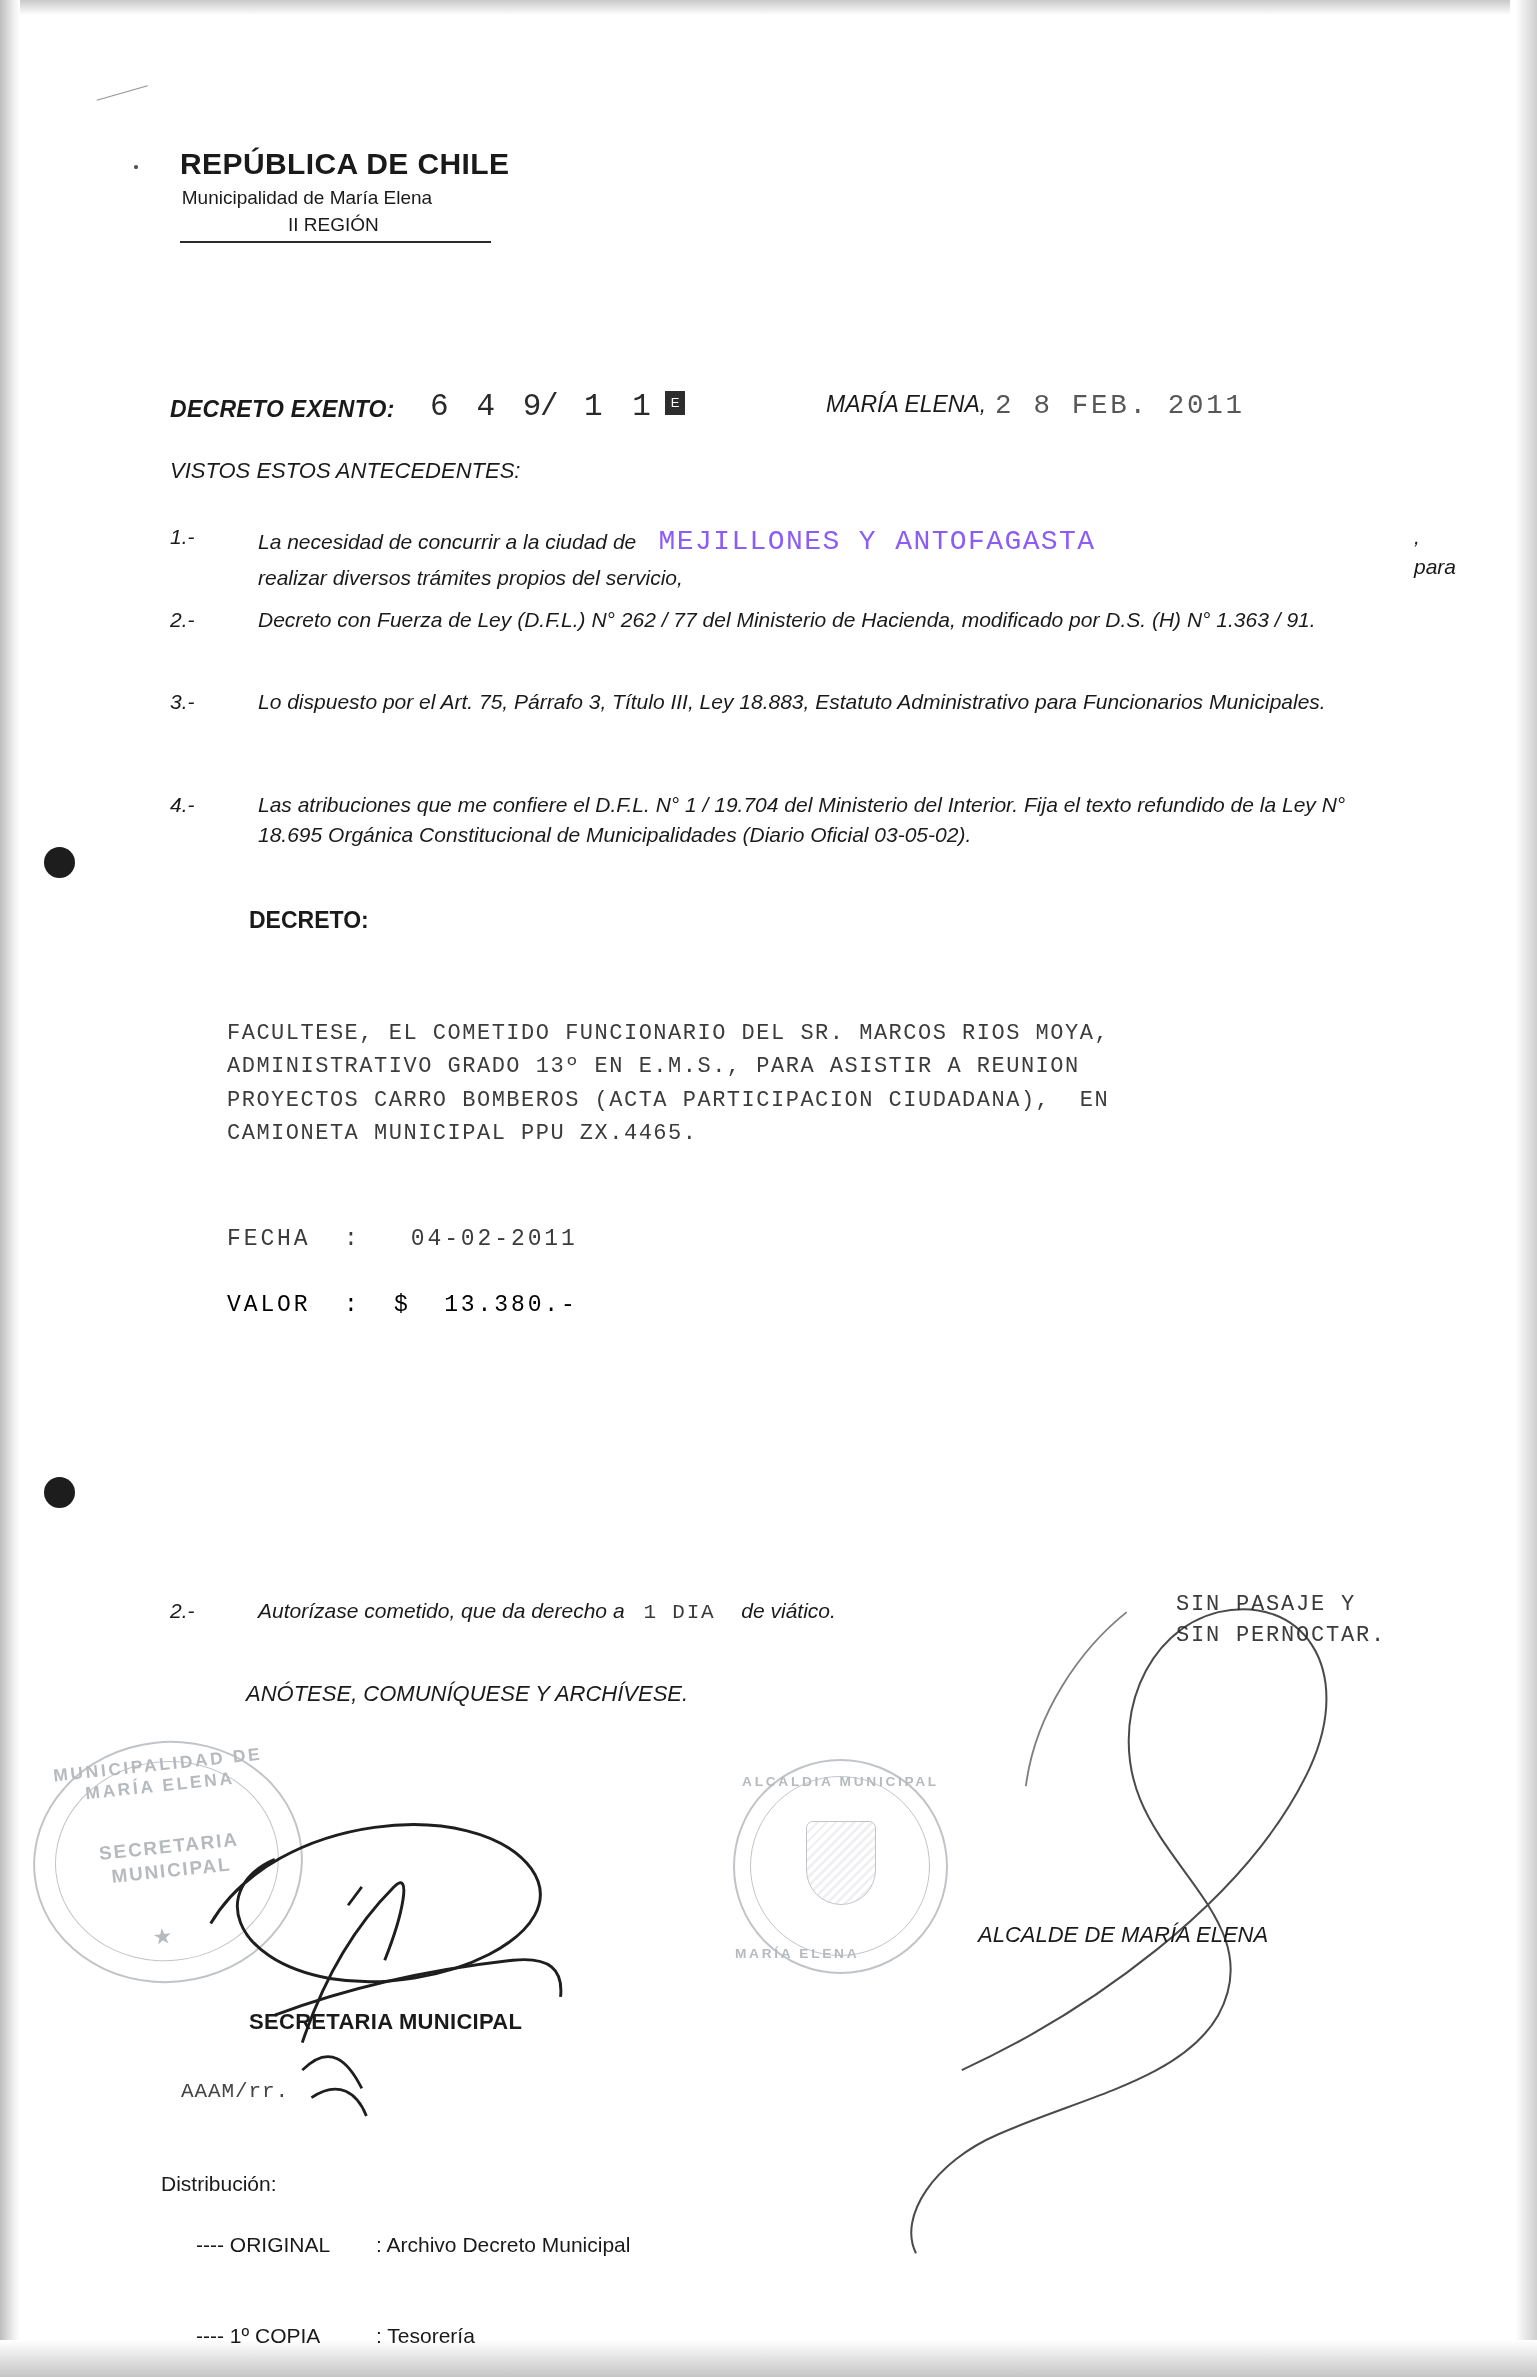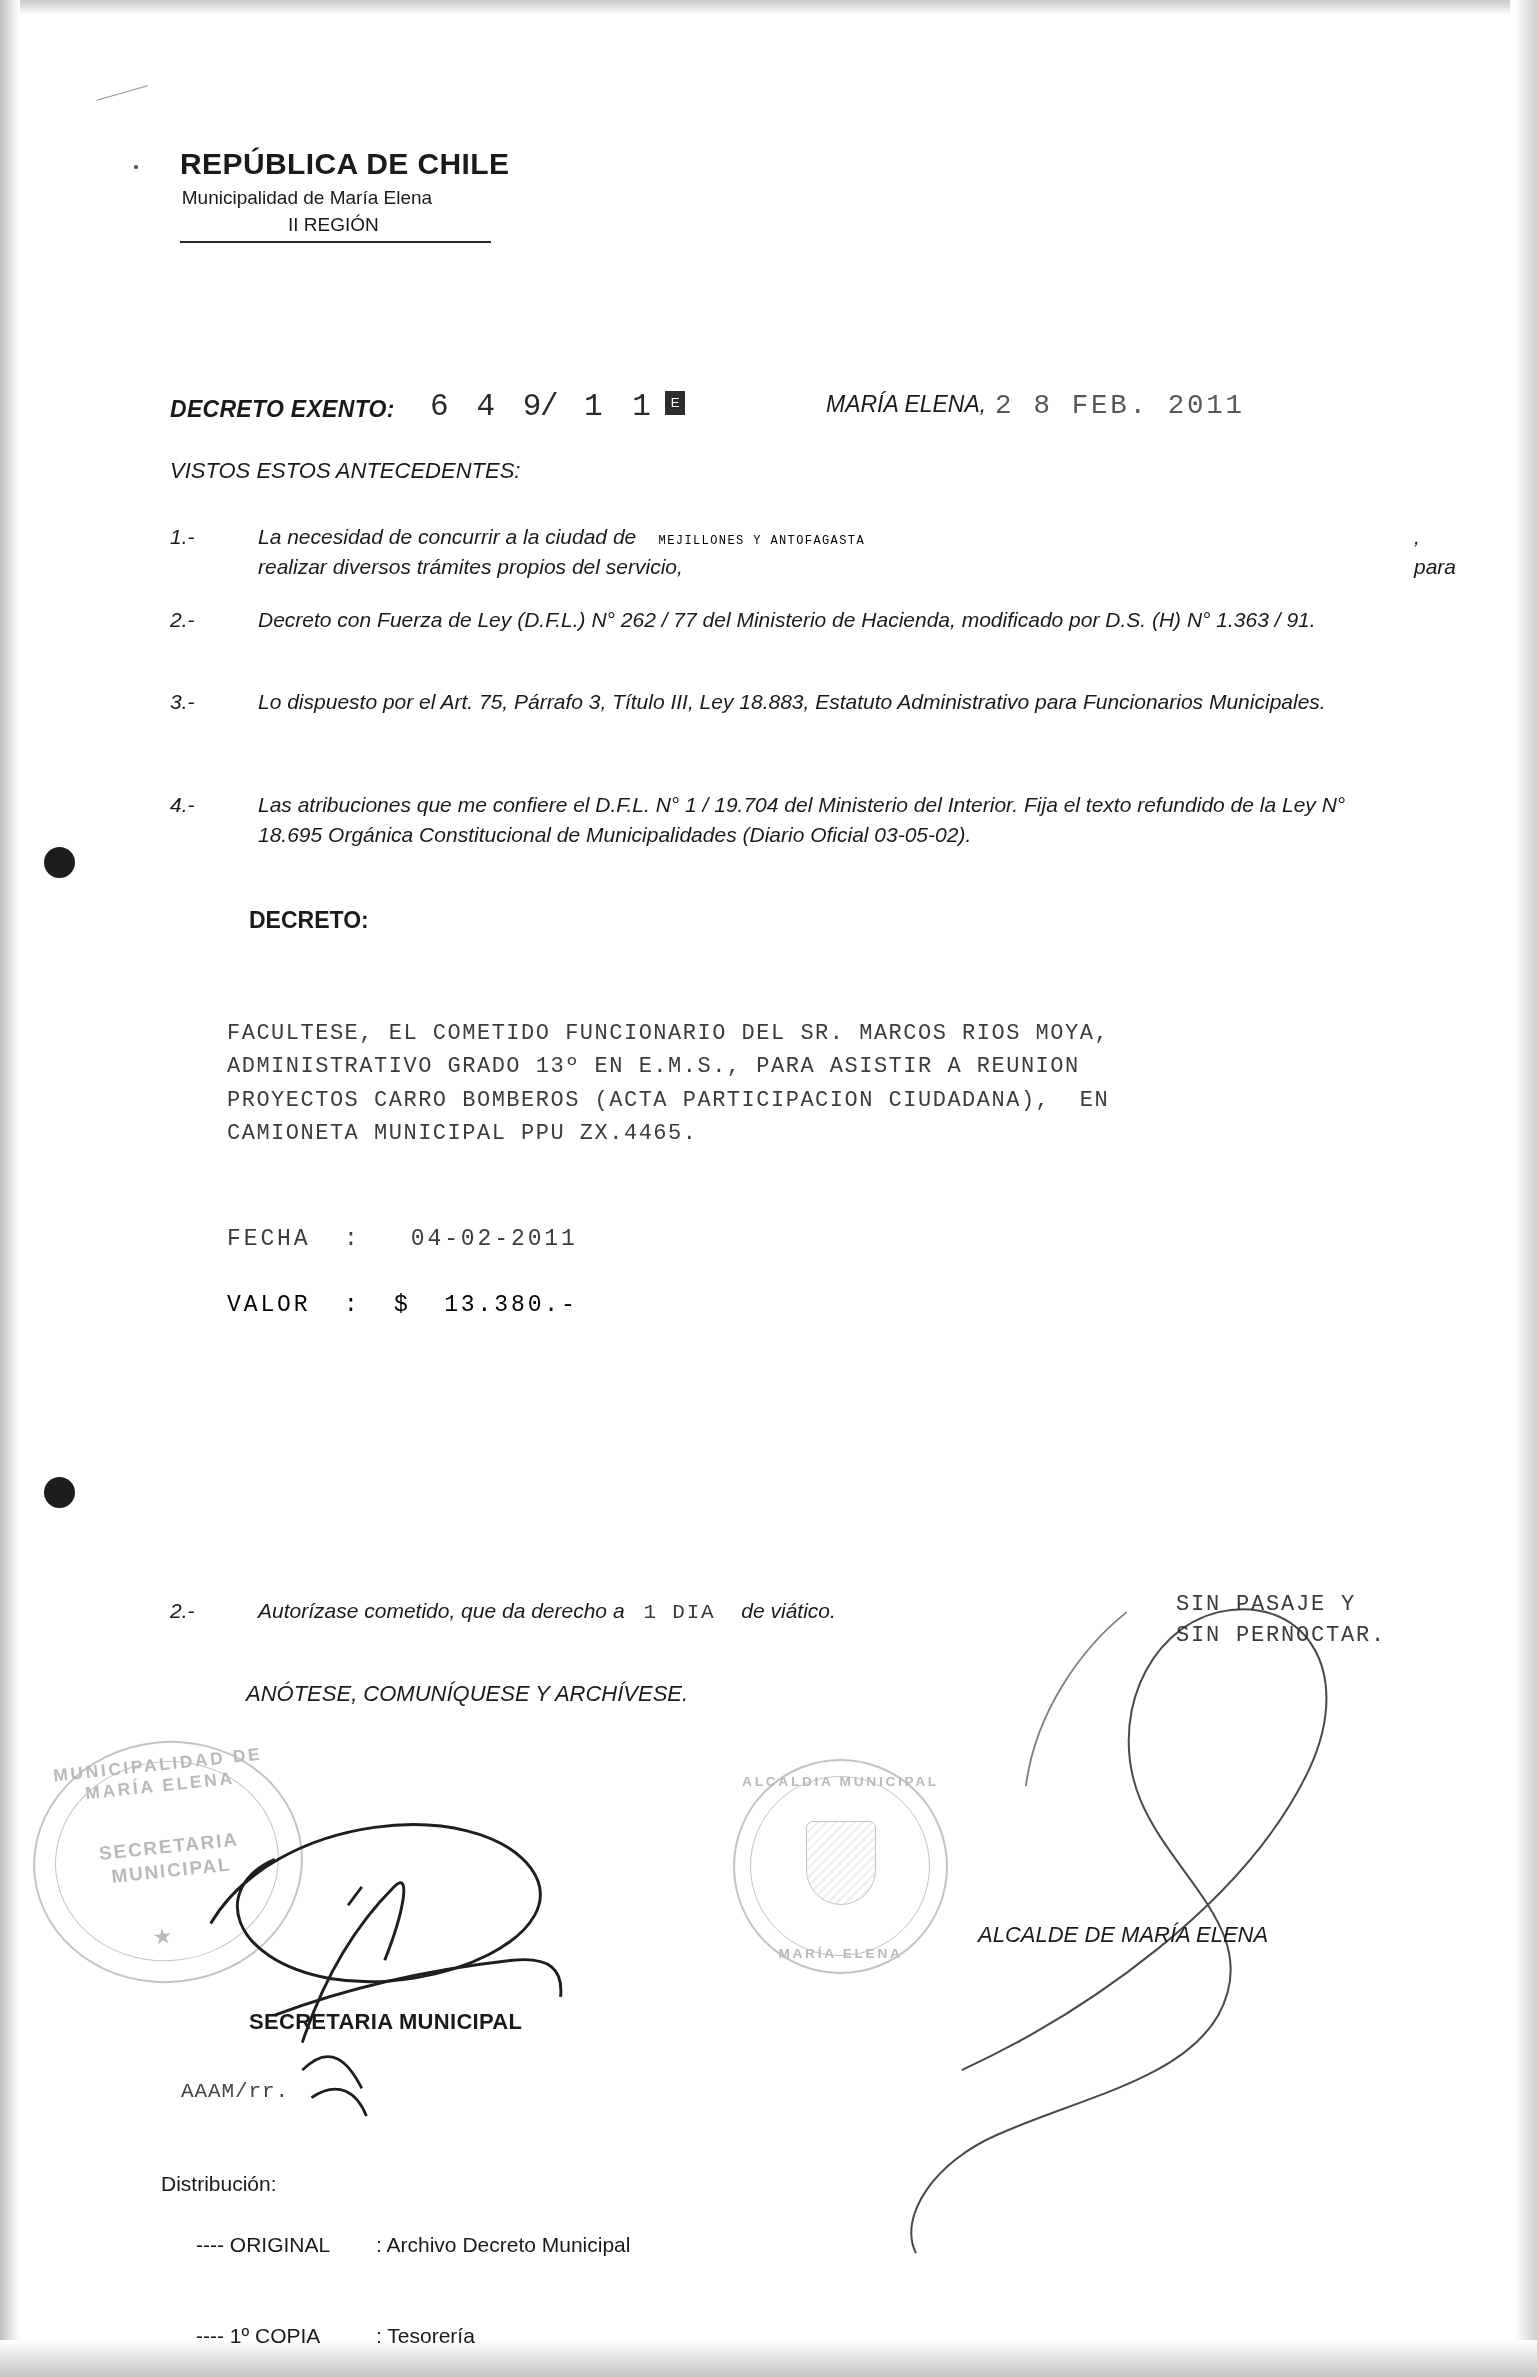--- a/index.html
+++ b/index.html
@@ -187,23 +187,23 @@
     display: block;
   }
   .item1 { left: 170px; top: 522px; width: 1209px; }
   .item2 { left: 170px; top: 605px; width: 1209px; }
   .item3 { left: 170px; top: 687px; width: 1209px; }
   .item4 { left: 170px; top: 790px; width: 1209px; }
 
   .typed-inline {
     font-family: "Liberation Mono", monospace;
     font-style: normal;
-    font-size: 12px;
+    font-size: 28px;
     letter-spacing: 1.4px;
-    color: #000000;
+    color: #8b5cf6;
     display: inline-block;
     margin: 0 16.5px;
   }
   .para-tail {
     position: absolute;
     left: 1244px;
     top: 0;
     font-size: 21px;
     font-style: italic;
   }
@@ -346,21 +346,20 @@
     width: 211px;
     text-align: center;
     font-size: 13.7px;
     font-weight: bold;
     letter-spacing: 2.7px;
   }
   .stamp-alcaldia .txt-bot {
     position: absolute;
     left: 0; bottom: 11px;
     width: 211px;
-    text-align: center;
     font-size: 13.7px;
     font-weight: bold;
     letter-spacing: 2.7px;
   }
   .stamp-alcaldia .crest {
     position: absolute;
     left: 71px; top: 60px;
     width: 68px; height: 82px;
     border: 1.8px solid #9aa0a6;
     border-radius: 7.3px 7.3px 37px 37px;

